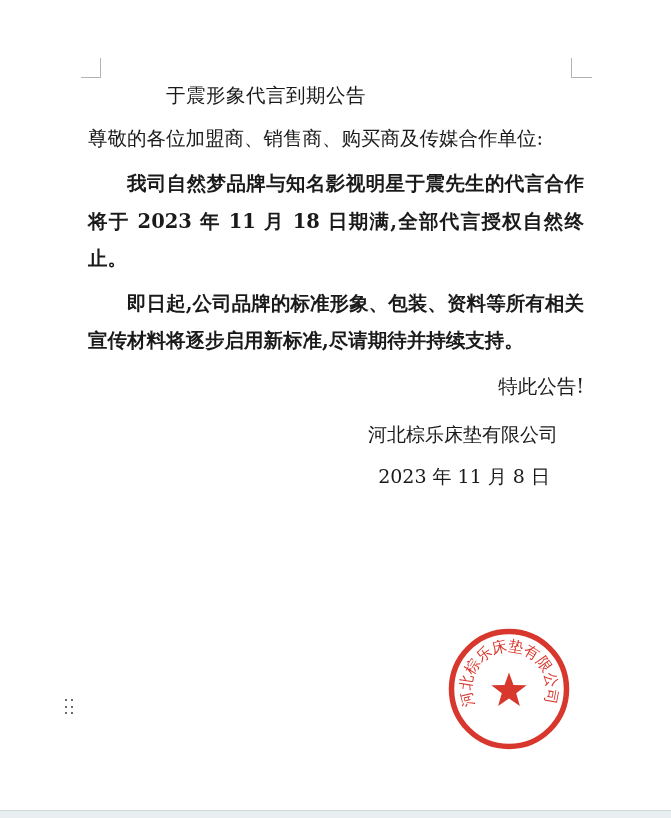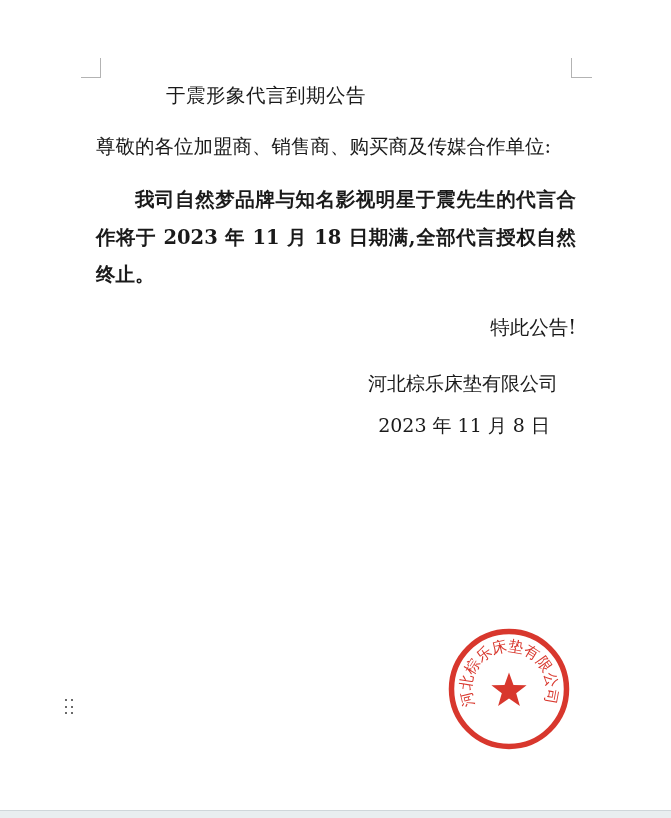--- a/index.html
+++ b/index.html
@@ -25,21 +25,21 @@
 
   
   .doc-body {
     position: absolute;
     left: 80px; top: 112px;
     width: 512px;
     font-size: 19.5px;
     line-height: 37.3px;
     text-align: justify;
   }
-  .doc-body p { margin: 16px; }
+  .doc-body p { margin: 8px; }
   .para-indent { text-indent: 2em; font-weight: bold; }
   .closing { margin-top: 25px; padding-left: 20px; text-align: right; }
 
   
   .signature { margin-top: 4px; text-align: right; line-height: 42px; font-size: 19px; }
   .sig-company { padding-right: 34px; }
   .sig-date { padding-right: 42px; }
 
   
   .crop-mark { position: absolute; box-sizing: border-box; }
@@ -90,20 +90,21 @@
 <body>
 
 <div class="crop-mark crop-mark-tl"></div>
 <div class="crop-mark crop-mark-tr"></div>
 
 <div class="doc-title">于震形象代言到期公告</div>
 
 <div class="doc-body">
   <p class="salutation">尊敬的各位加盟商、销售商、购买商及传媒合作单位:</p>
   <p class="para-indent">我司自然梦品牌与知名影视明星于震先生的代言合作将于 2023 年 11 月 18 日期满,全部代言授权自然终止。</p>
+  <p class="para-indent">即日起,公司品牌的标准形象、包装、资料等所有相关宣传材料将逐步启用新标准,尽请期待并持续支持。</p>
   <p class="closing">特此公告!</p>
   <div class="signature">
     <div class="sig-company">河北棕乐床垫有限公司</div>
     <div class="sig-date">2023 年 11 月 8 日</div>
   </div>
 </div>
 
 <div class="stamp">
   <svg viewBox="0 0 122 122" xmlns="http://www.w3.org/2000/svg">
     <defs>

